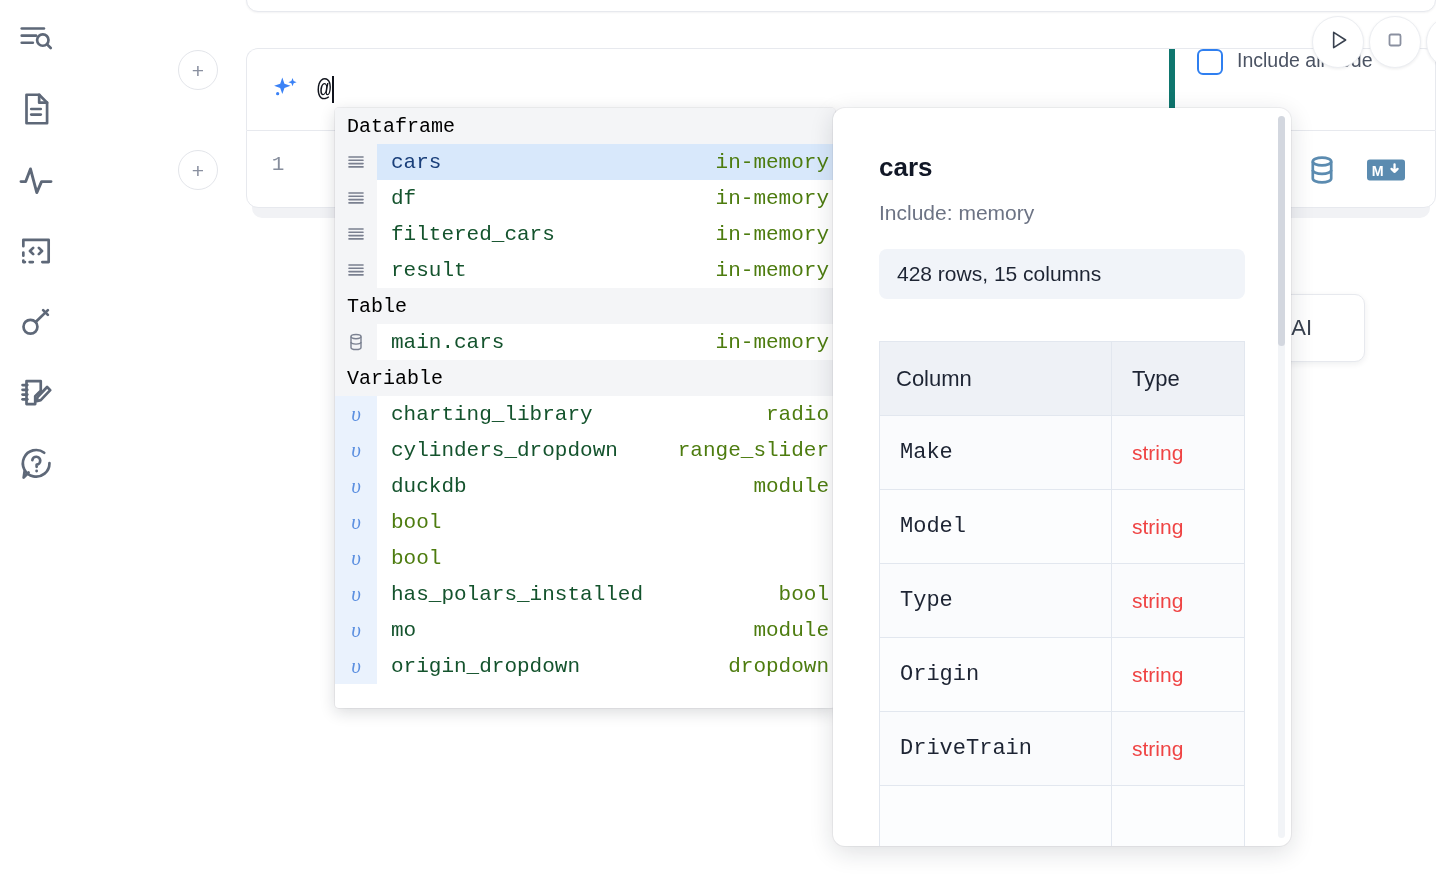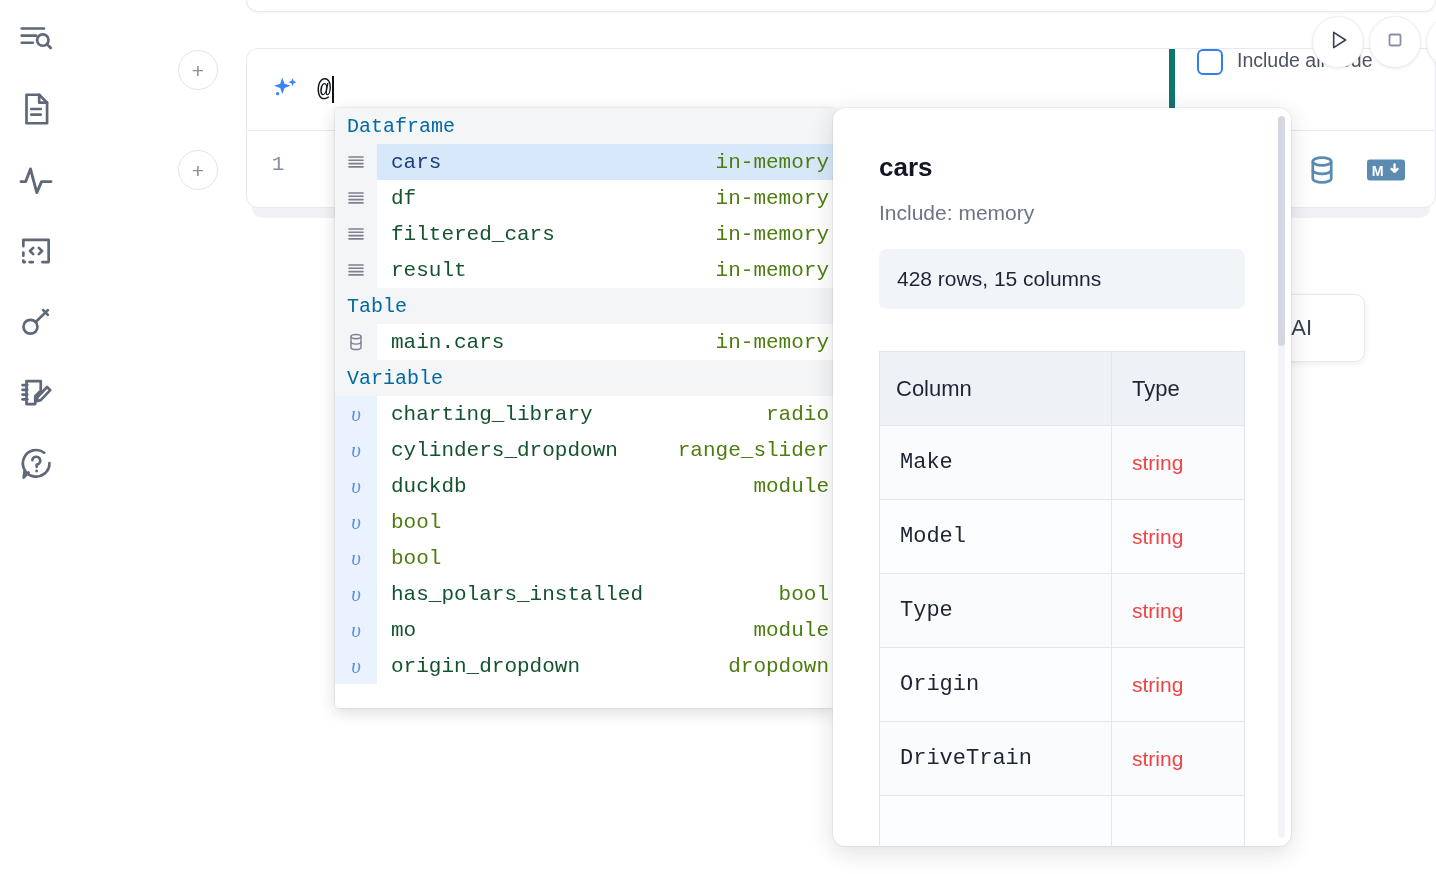--- a/index.html
+++ b/index.html
@@ -116,21 +116,21 @@
   
   .ac {
     position: absolute; left: 335px; top: 108px; width: 500px; height: 600px;
     background: #ffffff; border-radius: 4px;
     box-shadow: 0 4px 16px rgba(20,25,40,.16), 0 0 0 1px rgba(20,25,40,.05);
     overflow: hidden;
   }
   .ac-group {
     height: 36px; background: #f4f5f7; display: flex; align-items: center;
     padding-left: 12px;
-    font-family: "Liberation Mono", monospace; font-size: 20px; color: #0369a1;
+    font-family: "Liberation Mono", monospace; font-size: 20px; color: #000000;
   }
   .ac-row {
     height: 36px; display: flex; align-items: center; background: #ffffff;
     cursor: pointer;
   }
   .ac-row.sel .ac-name, .ac-row.sel .ac-meta { background: #d8e8fb; }
   .ac-icon {
     width: 42px; height: 36px; flex: none; background: #f4f5f7;
     display: flex; align-items: center; justify-content: center;
   }
@@ -152,21 +152,21 @@
     background: #ffffff; border-radius: 12px;
     box-shadow: 0 6px 24px rgba(20,25,40,.14), 0 0 0 1px rgba(20,25,40,.05);
     overflow: hidden;
   }
   .info-pad { padding: 44px 46px 0 46px; }
   .info-title { font-size: 26px; font-weight: bold; color: #111726; margin: 0; }
   .info-source { font-size: 21px; color: #6c7policy; }
   .info-source { font-size: 21px; color: #6c7384; margin-top: 18px; }
   .info-pill {
     margin-top: 24px; background: #f1f4f9; border-radius: 8px;
-    height: 60px; display: flex; align-items: center; padding-left: 18px;
+    height: 50px; display: flex; align-items: center; padding-left: 18px;
     font-size: 21px; color: #1d2433;
   }
   .tbl { margin-top: 42px; width: 366px; border-collapse: collapse; table-layout: fixed; }
   .tbl th, .tbl td {
     border: 1px solid #e2e7ef; height: 74px; padding: 0 20px; text-align: left;
     vertical-align: middle;
   }
   .tbl th { background: #eef1f6; font-size: 22px; font-weight: normal; color: #1d2433; }
   .tbl th:first-child { width: 232px; padding-left: 16px; }
   .tbl td.col {

